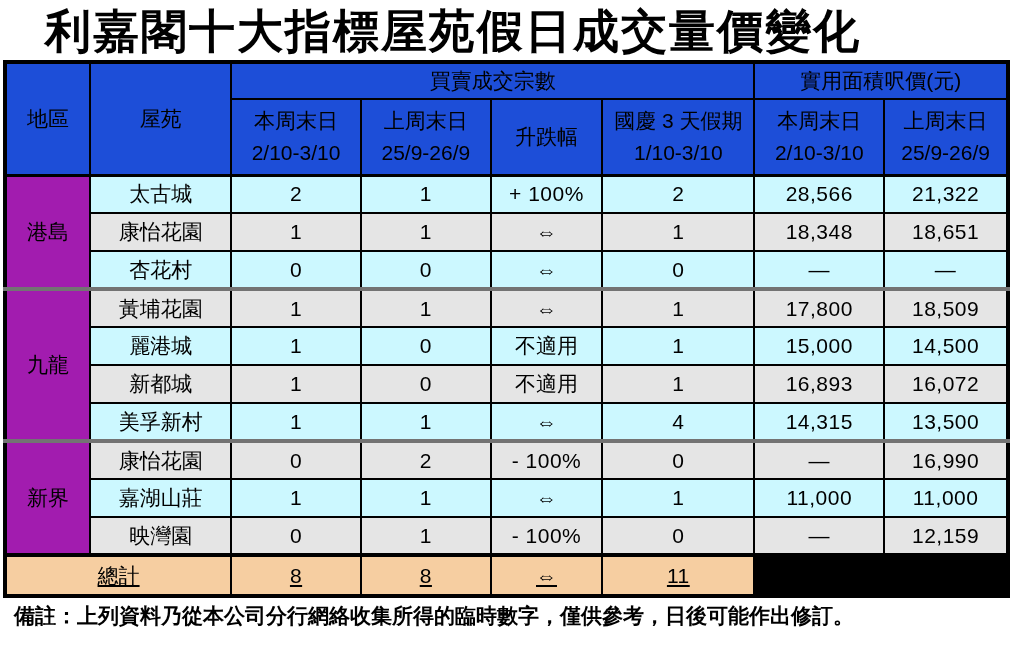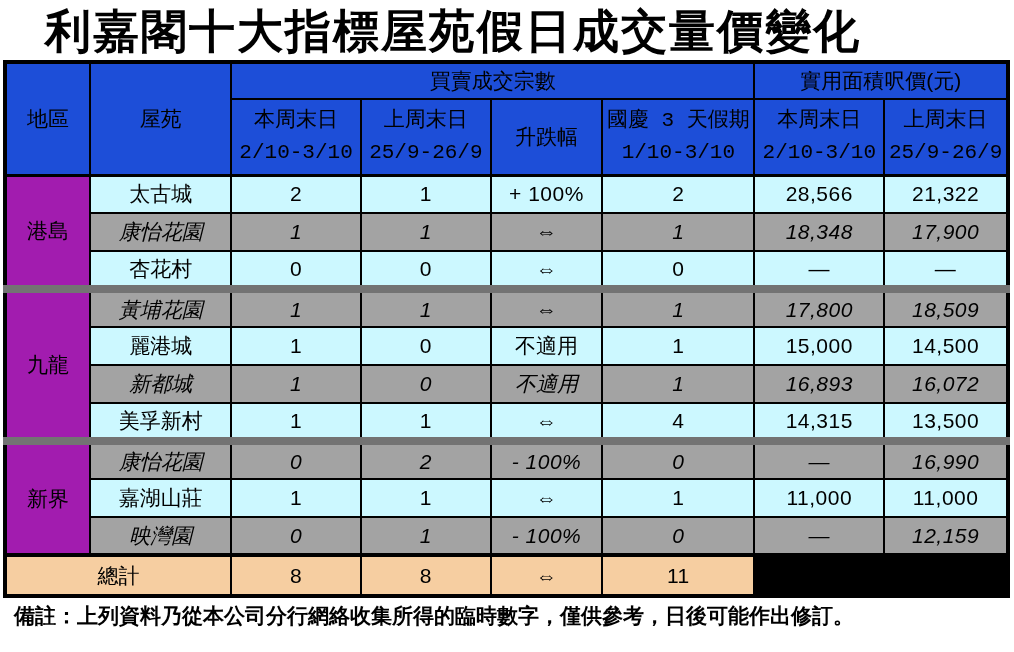--- a/index.html
+++ b/index.html
@@ -37,30 +37,30 @@
     padding: 0;
     overflow: hidden;
   }
   
   .c1{width:84px}.c2{width:139px}.c3{width:128px}.c4{width:128px}
   .c5{width:110px}.c6{width:150px}.c7{width:128px}.c8{width:122px}
 
   .hdr      { background: #1d4ed8; }
   .district { background: #a21caf; font-size: 22px; }
   .light    { background: #CCF8FF; }
-  .bright   { background: #a3a3a3; font-style: italic; }
+  .bright   { background: #e5e5e5; }
   .totalbg  { background: #F6CEA1; font-size: 22px; }
   .blackout { background: #000000; }
 
   tr.h1 { height: 37px; }
-  tr.h2 { height: 76px; font-family: Liberation Mono, monospace; }
+  tr.h2 { height: 76px; }
   tr.datarow { height: 38px; }
-  tr.totalrow { height: 41px; }
+  tr.totalrow { height: 41px; text-decoration: underline; }
   tr.totalrow td { border-top: 4px solid #000; }
-  tr.section-start td { border-top: 8px solid #737373; }
+  tr.section-start td { border-top: 4px solid #737373; }
   tr.first-data td { border-top: 3px solid #000; text-align: center; }
 
   .twoline div { line-height: 32px; }
   .estate { font-size: 22px; }
   .num { font-size: 22px; letter-spacing: 0.5px; }
   .arrow { font-size: 24px; font-weight: bold; }
 
   .footnote {
     margin: 4px 0 0 14px;
     font-size: 21px;
@@ -127,21 +127,21 @@
       <td class="light num">28,566</td>
       <td class="light num">21,322</td>
     </tr>
     <tr class="datarow">
       <td class="bright estate">康怡花園</td>
       <td class="bright num">1</td>
       <td class="bright num">1</td>
       <td class="bright arrow">⇔</td>
       <td class="bright num">1</td>
       <td class="bright num">18,348</td>
-      <td class="bright num">17,900</td>
+      <td class="bright num">18,651</td>
     </tr>
     <tr class="datarow">
       <td class="light estate">杏花村</td>
       <td class="light num">0</td>
       <td class="light num">0</td>
       <td class="light arrow">⇔</td>
       <td class="light num">0</td>
       <td class="light num">—</td>
       <td class="light num">—</td>
     </tr>

